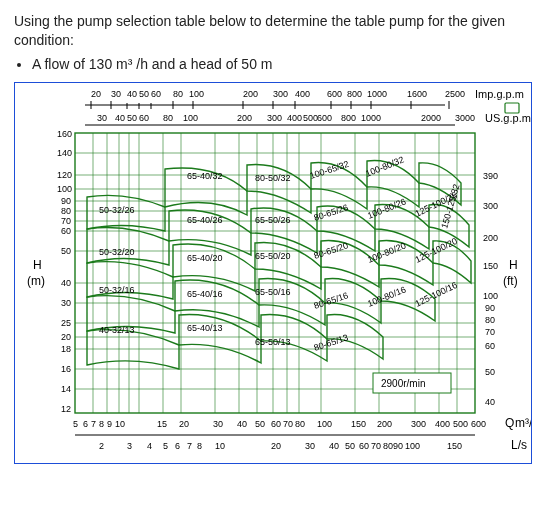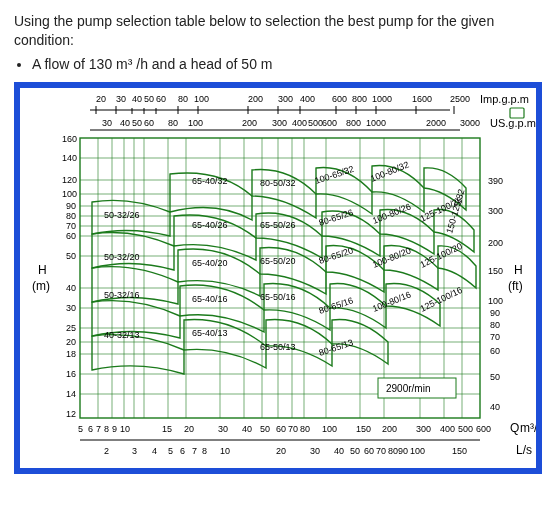--- a/index.html
+++ b/index.html
@@ -9,21 +9,21 @@
     font-size: 14px;
     color: #222;
     width: 556px;
     box-sizing: border-box;
     background:#fff;
   }
   .question p { margin: 0 0 6px 0; line-height: 1.35; }
   .question ul { margin: 2px 0 10px 18px; padding:0; }
   .question li { margin-bottom: 6px; }
   .chart-wrap {
-    border: 6px solid #1d4ed8;
+    border: 1px solid #1d4ed8;
     width: 516px;
     height: 380px;
     position: relative;
     background: #fff;
     margin-top: 4px;
   }
   svg { display:block; }
   .axis-label { font: 10px Arial, sans-serif; fill:#000; }
   .tick      { font: 9px Arial, sans-serif; fill:#000; }
   .curve-label { font: 9px Arial, sans-serif; fill:#000; }
@@ -32,21 +32,21 @@
   .curve     { stroke:#1b7a1b; stroke-width:1.4; fill:none; }
   .axis-title{ font: 12px Arial, sans-serif; fill:#000; }
   .side-title{ font: 12px Arial, sans-serif; fill:#000; }
   .top-unit  { font: 11px Arial, sans-serif; fill:#000; }
   .icon-box  { stroke:#1b7a1b; stroke-width:1.2; fill:none; }
 </style>
 </head>
 <body>
 
 <div class="question">
-  <p>Using the pump selection table below to selection the best pump for the given condition:</p>
+  <p>Using the pump selection table below to determine the table pump for the given condition:</p>
   <ul>
     <li>A flow of 130 m³ /h and a head of 50 m</li>
   </ul>
 </div>
 
 <div class="chart-wrap">
 <svg viewBox="0 0 516 380" width="516" height="380">
 
   <g class="tick">
     <line x1="70" y1="22" x2="430" y2="22" stroke="#000" stroke-width="1"></line>

